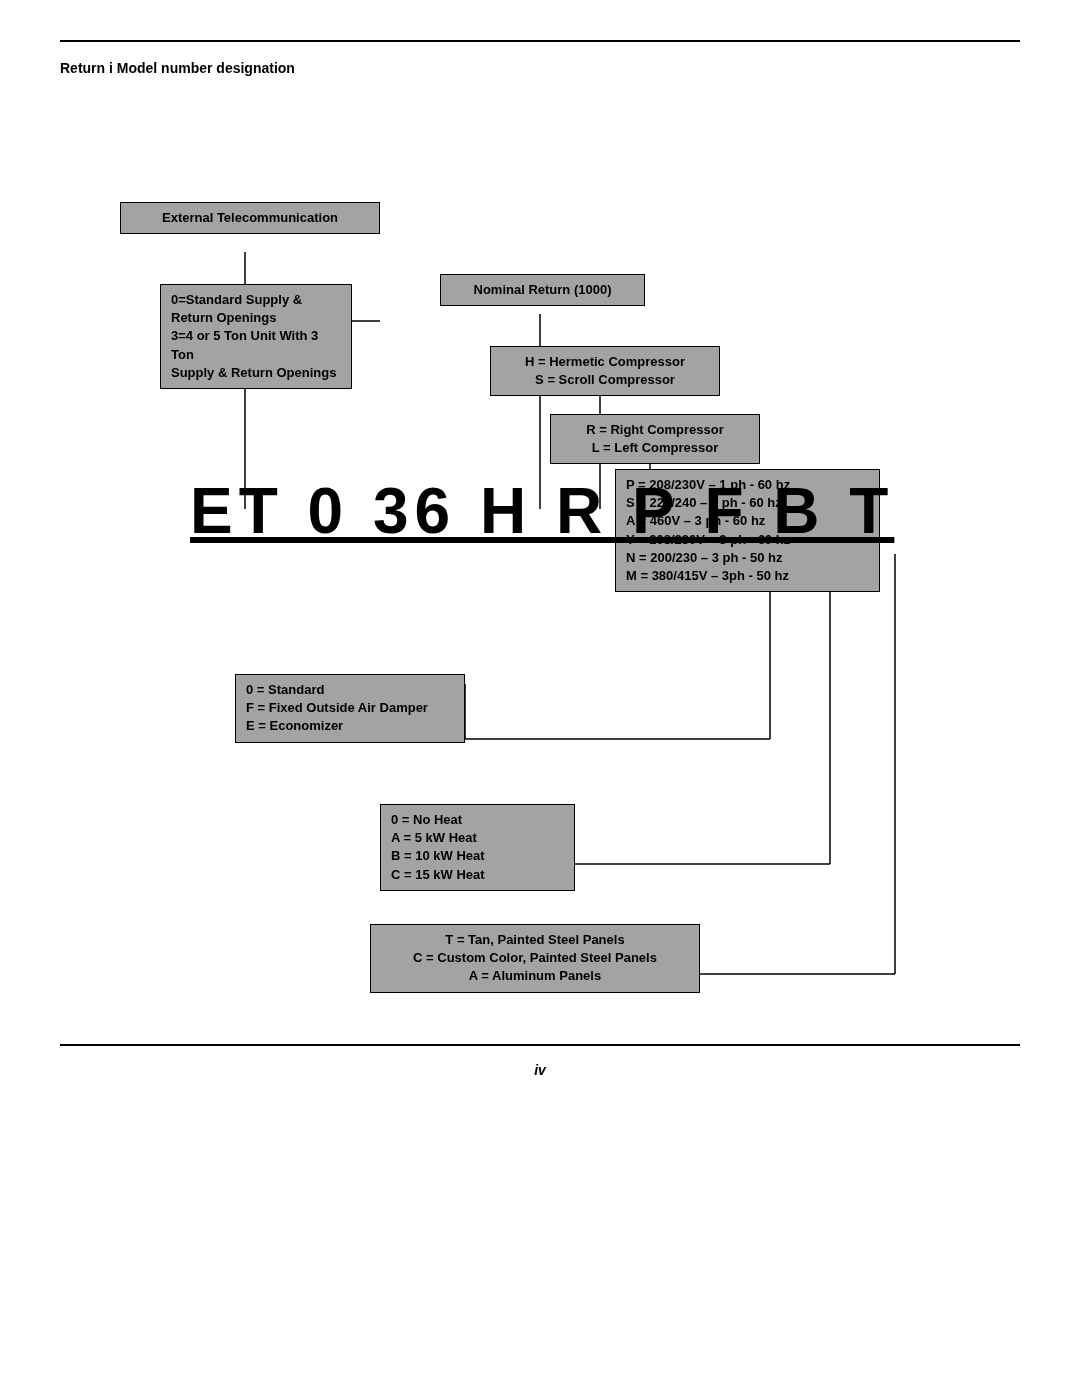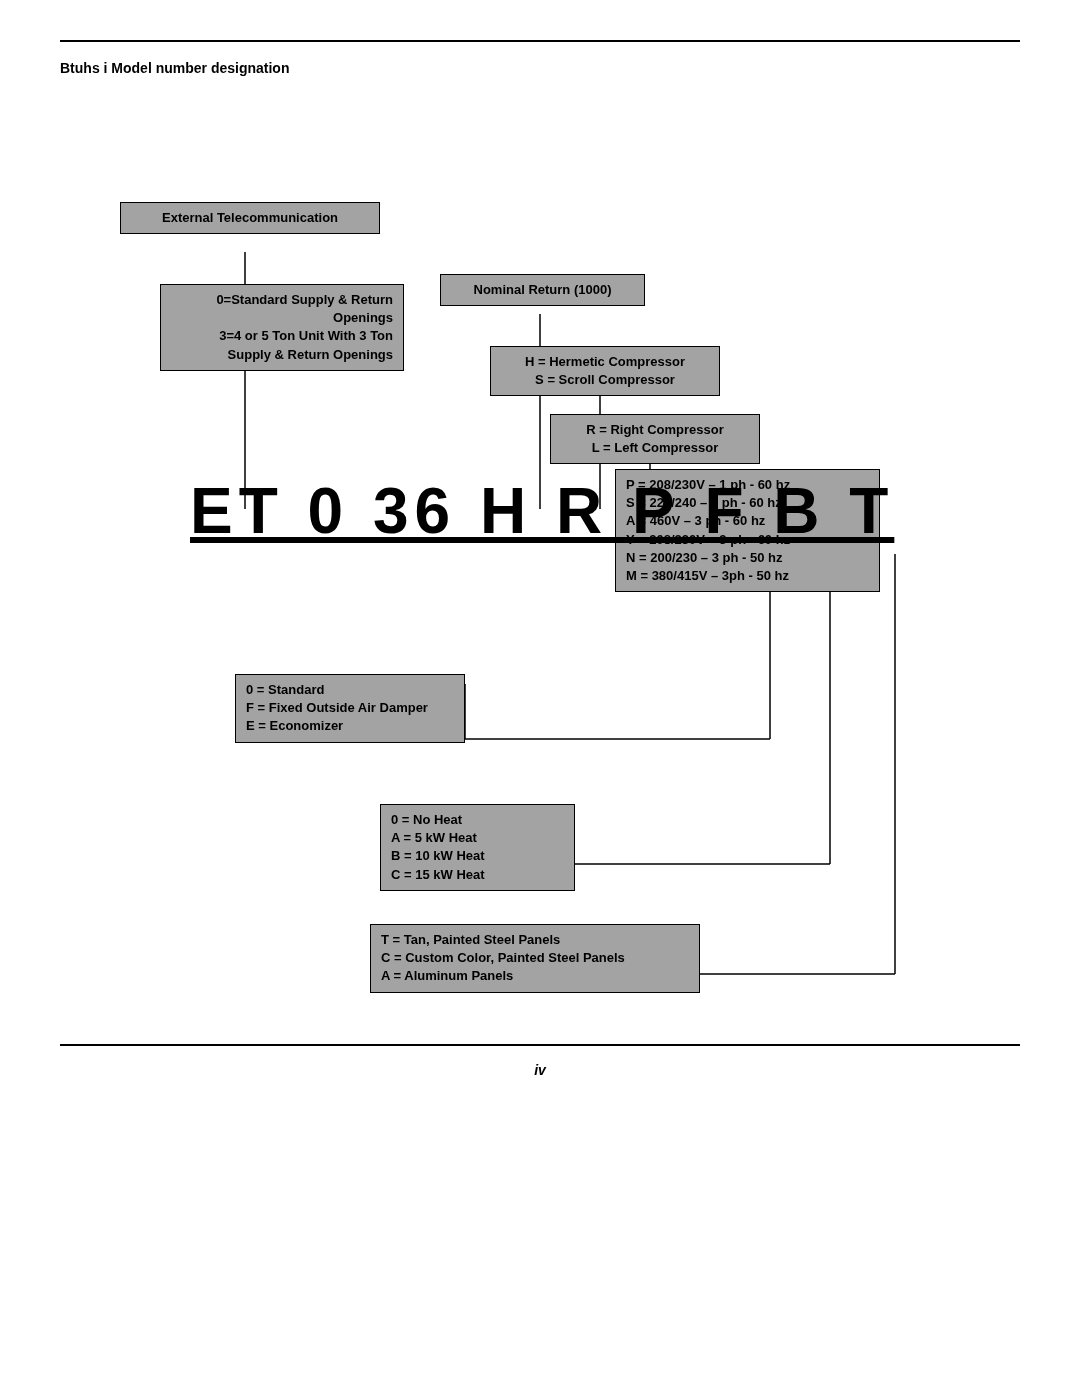--- a/index.html
+++ b/index.html
@@ -75,21 +75,21 @@
       font-weight: bold;
       margin-top: 16px;
     }
   </style>
 </head>
 <body>
 
 <div class="page">
   <div class="top-rule"></div>
 
-  <div class="figure-caption">Btuhs i    Model number designation</div>
+  <div class="figure-caption">Return i    Model number designation</div>
 
   <div class="diagram-area">
 
     <svg class="lines-svg">
 
       <line x1="185" y1="158" x2="185" y2="415" stroke="#000" stroke-width="1.5"></line>
 
       <line x1="185" y1="227" x2="320" y2="227" stroke="#000" stroke-width="1.5"></line>
 
       <line x1="480" y1="220" x2="480" y2="415" stroke="#000" stroke-width="1.5"></line>
@@ -113,21 +113,21 @@
 
       <line x1="835" y1="460" x2="835" y2="880" stroke="#000" stroke-width="1.5"></line>
       <line x1="490" y1="880" x2="835" y2="880" stroke="#000" stroke-width="1.5"></line>
       <line x1="490" y1="840" x2="490" y2="880" stroke="#000" stroke-width="1.5"></line>
     </svg>
 
     <div class="box" style="left:60px; top:108px; width:260px;">
       <span>External Telecommunication</span>
     </div>
 
-    <div class="box" style="left:100px; top:190px; width:244px; text-align:right;">
+    <div class="box" style="left:100px; top:190px; width:192px; text-align:left;">
       <span>0=Standard Supply &amp; Return Openings<br>3=4 or 5 Ton Unit With 3 Ton<br>Supply &amp; Return Openings</span>
     </div>
 
     <div class="box" style="left:380px; top:180px; width:205px;">
       <span>Nominal Return (1000)</span>
     </div>
 
     <div class="box" style="left:430px; top:252px; width:230px;">
       <span>H = Hermetic Compressor<br>S = Scroll Compressor</span>
     </div>
@@ -145,21 +145,21 @@
     </div>
 
     <div class="box" style="left:175px; top:580px; width:230px; text-align:left;">
       <span>0 = Standard<br>F = Fixed Outside Air Damper<br>E = Economizer</span>
     </div>
 
     <div class="box" style="left:320px; top:710px; width:195px; text-align:left;">
       <span>0 = No Heat<br>A = 5 kW Heat<br>B = 10 kW Heat<br>C = 15 kW Heat</span>
     </div>
 
-    <div class="box" style="left:310px; top:830px; width:330px; text-align:left;">
+    <div class="box" style="left:310px; top:830px; width:330px; text-align:center;">
       <span>T = Tan, Painted Steel Panels<br>C = Custom Color, Painted Steel Panels<br>A = Aluminum Panels</span>
     </div>
 
   </div>
 
   <div style="margin-top: 20px;">
     <div class="bottom-rule"></div>
     <div class="page-number">iv</div>
   </div>
 </div>

